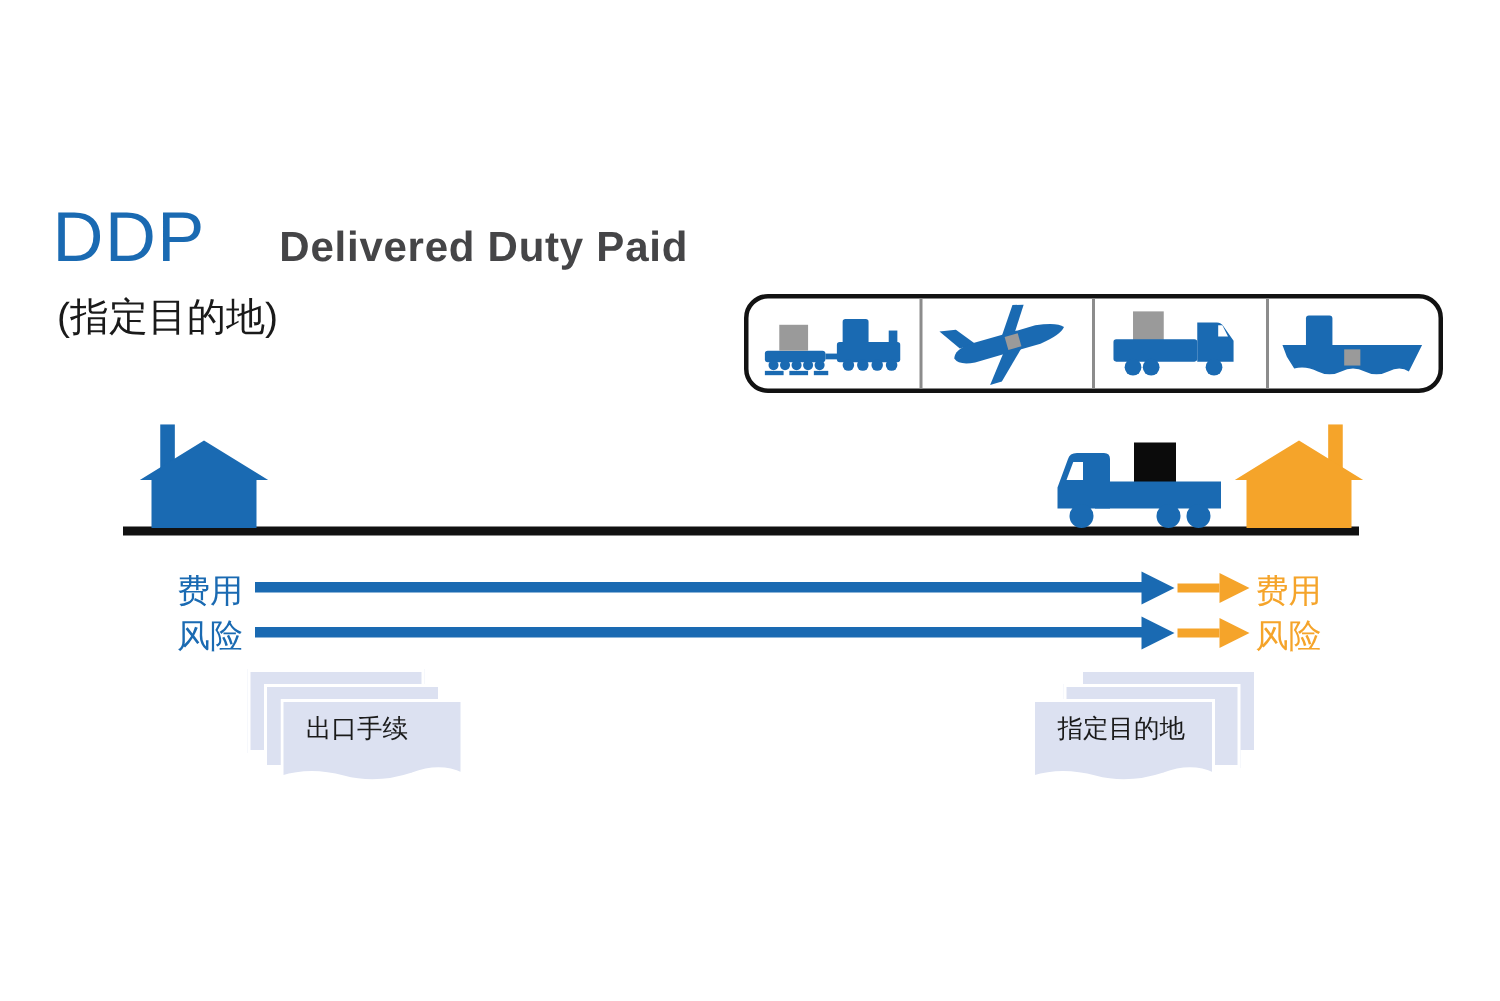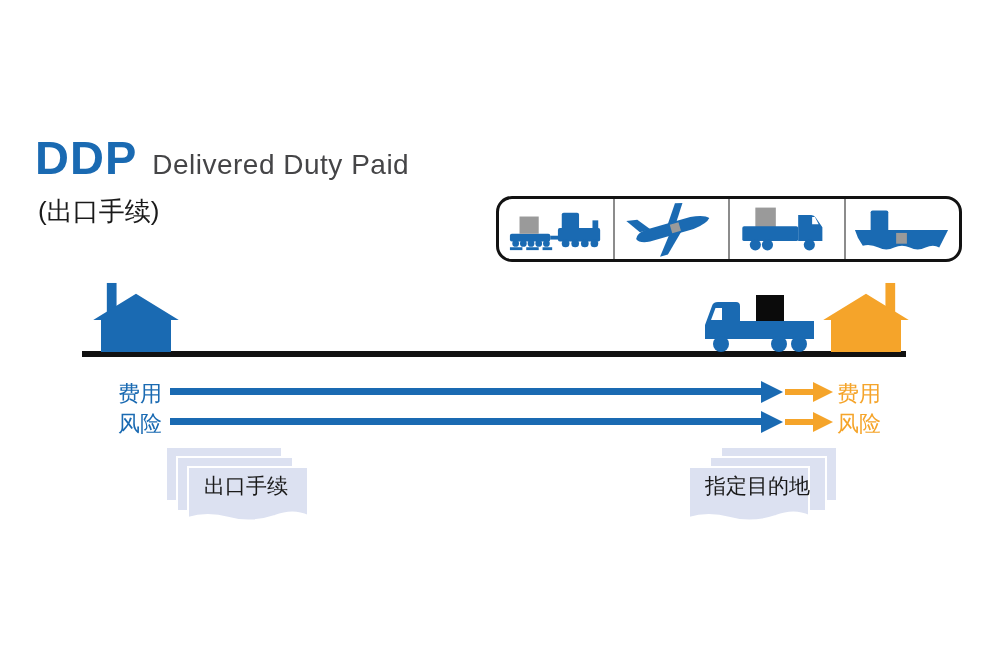--- a/index.html
+++ b/index.html
@@ -5,22 +5,22 @@
   :root{
     --blue:#1a6ab2; --dark:#454547; --orange:#f5a42a; --cargo:#9a9a9a;
     --paper:#dce1f1; --ink:#1a1a1a; --line:#111111; --divider:#8c8c8c;
   }
   *{margin:0;padding:0;box-sizing:border-box;}
   body{background:#fff;font-family:"Liberation Sans","DejaVu Sans",sans-serif;}
   .canvas{position:relative;width:1000px;height:667px;background:#fff;overflow:hidden;}
 
   
   .title-row{position:absolute;left:35px;top:134px;display:flex;align-items:baseline;gap:15px;white-space:nowrap;}
-  .title-abbr{font-size:47px;font-weight:700;color:var(--blue);letter-spacing:1px;line-height:1;}
-  .title-full{font-size:28px;font-weight:400;color:var(--dark);letter-spacing:.5px;line-height:1;}
+  .title-abbr{font-size:47px;font-weight:400;color:var(--blue);letter-spacing:1px;line-height:1;}
+  .title-full{font-size:28px;font-weight:700;color:var(--dark);letter-spacing:.5px;line-height:1;margin-left:34px;}
   .subtitle{position:absolute;left:38px;top:194px;font-size:26px;color:var(--ink);line-height:34px;}
 
   
   .transport-box{position:absolute;left:496px;top:196px;width:466px;height:66px;
     border:3px solid #121212;border-radius:16px;background:#fff;display:flex;overflow:hidden;}
   .transport-cell{flex:1 1 0;display:flex;align-items:center;justify-content:center;}
   .transport-cell + .transport-cell{border-left:2px solid var(--divider);}
   .transport-cell svg{display:block;}
 
   
@@ -49,35 +49,35 @@
   .doc-stack{position:absolute;width:150px;height:86px;}
   .doc-stack-export{left:165px;top:446px;}
   .doc-stack-import{left:688px;top:446px;}
   .sheet{position:absolute;width:118px;height:56px;background:var(--paper);border:2px solid #fff;}
   .doc-stack-export .sheet-back1{left:0;top:0;}
   .doc-stack-export .sheet-back2{left:11px;top:10px;}
   .doc-stack-export .sheet-front{position:absolute;left:22px;top:20px;}
   .doc-stack-import .sheet-back1{left:32px;top:0;}
   .doc-stack-import .sheet-back2{left:21px;top:10px;}
   .doc-stack-import .sheet-front{position:absolute;left:0;top:20px;}
-  .doc-label{position:absolute;font-size:21px;color:var(--ink);line-height:20px;white-space:nowrap;}
+  .doc-label{position:absolute;font-size:17px;color:var(--ink);line-height:20px;white-space:nowrap;}
   .doc-stack-export .doc-label{left:39px;top:30px;}
   .doc-stack-import .doc-label{left:17px;top:30px;}
   .sheet-front path{fill:var(--paper);stroke:#fff;stroke-width:2;}
 </style>
 </head>
 <body>
 
 <div class="canvas">
 
   <div class="title-row">
     <span class="title-abbr">DDP</span>
     <span class="title-full">Delivered Duty Paid</span>
   </div>
-  <div class="subtitle">(出口手续)</div>
+  <div class="subtitle">(指定目的地)</div>
 
   <div class="transport-box">
     <div class="transport-cell">
       <svg width="96" height="52" viewBox="0 0 100 54">
         <rect class="b" x="2" y="46" width="13" height="3"></rect>
           <rect class="b" x="19" y="46" width="13" height="3"></rect>
           <rect class="b" x="36" y="46" width="10" height="3"></rect>
         <rect class="b" x="2" y="32" width="42" height="8" rx="2"></rect>
         <circle class="b" cx="8" cy="42" r="3.5"></circle>
           <circle class="b" cx="16" cy="42" r="3.5"></circle>

